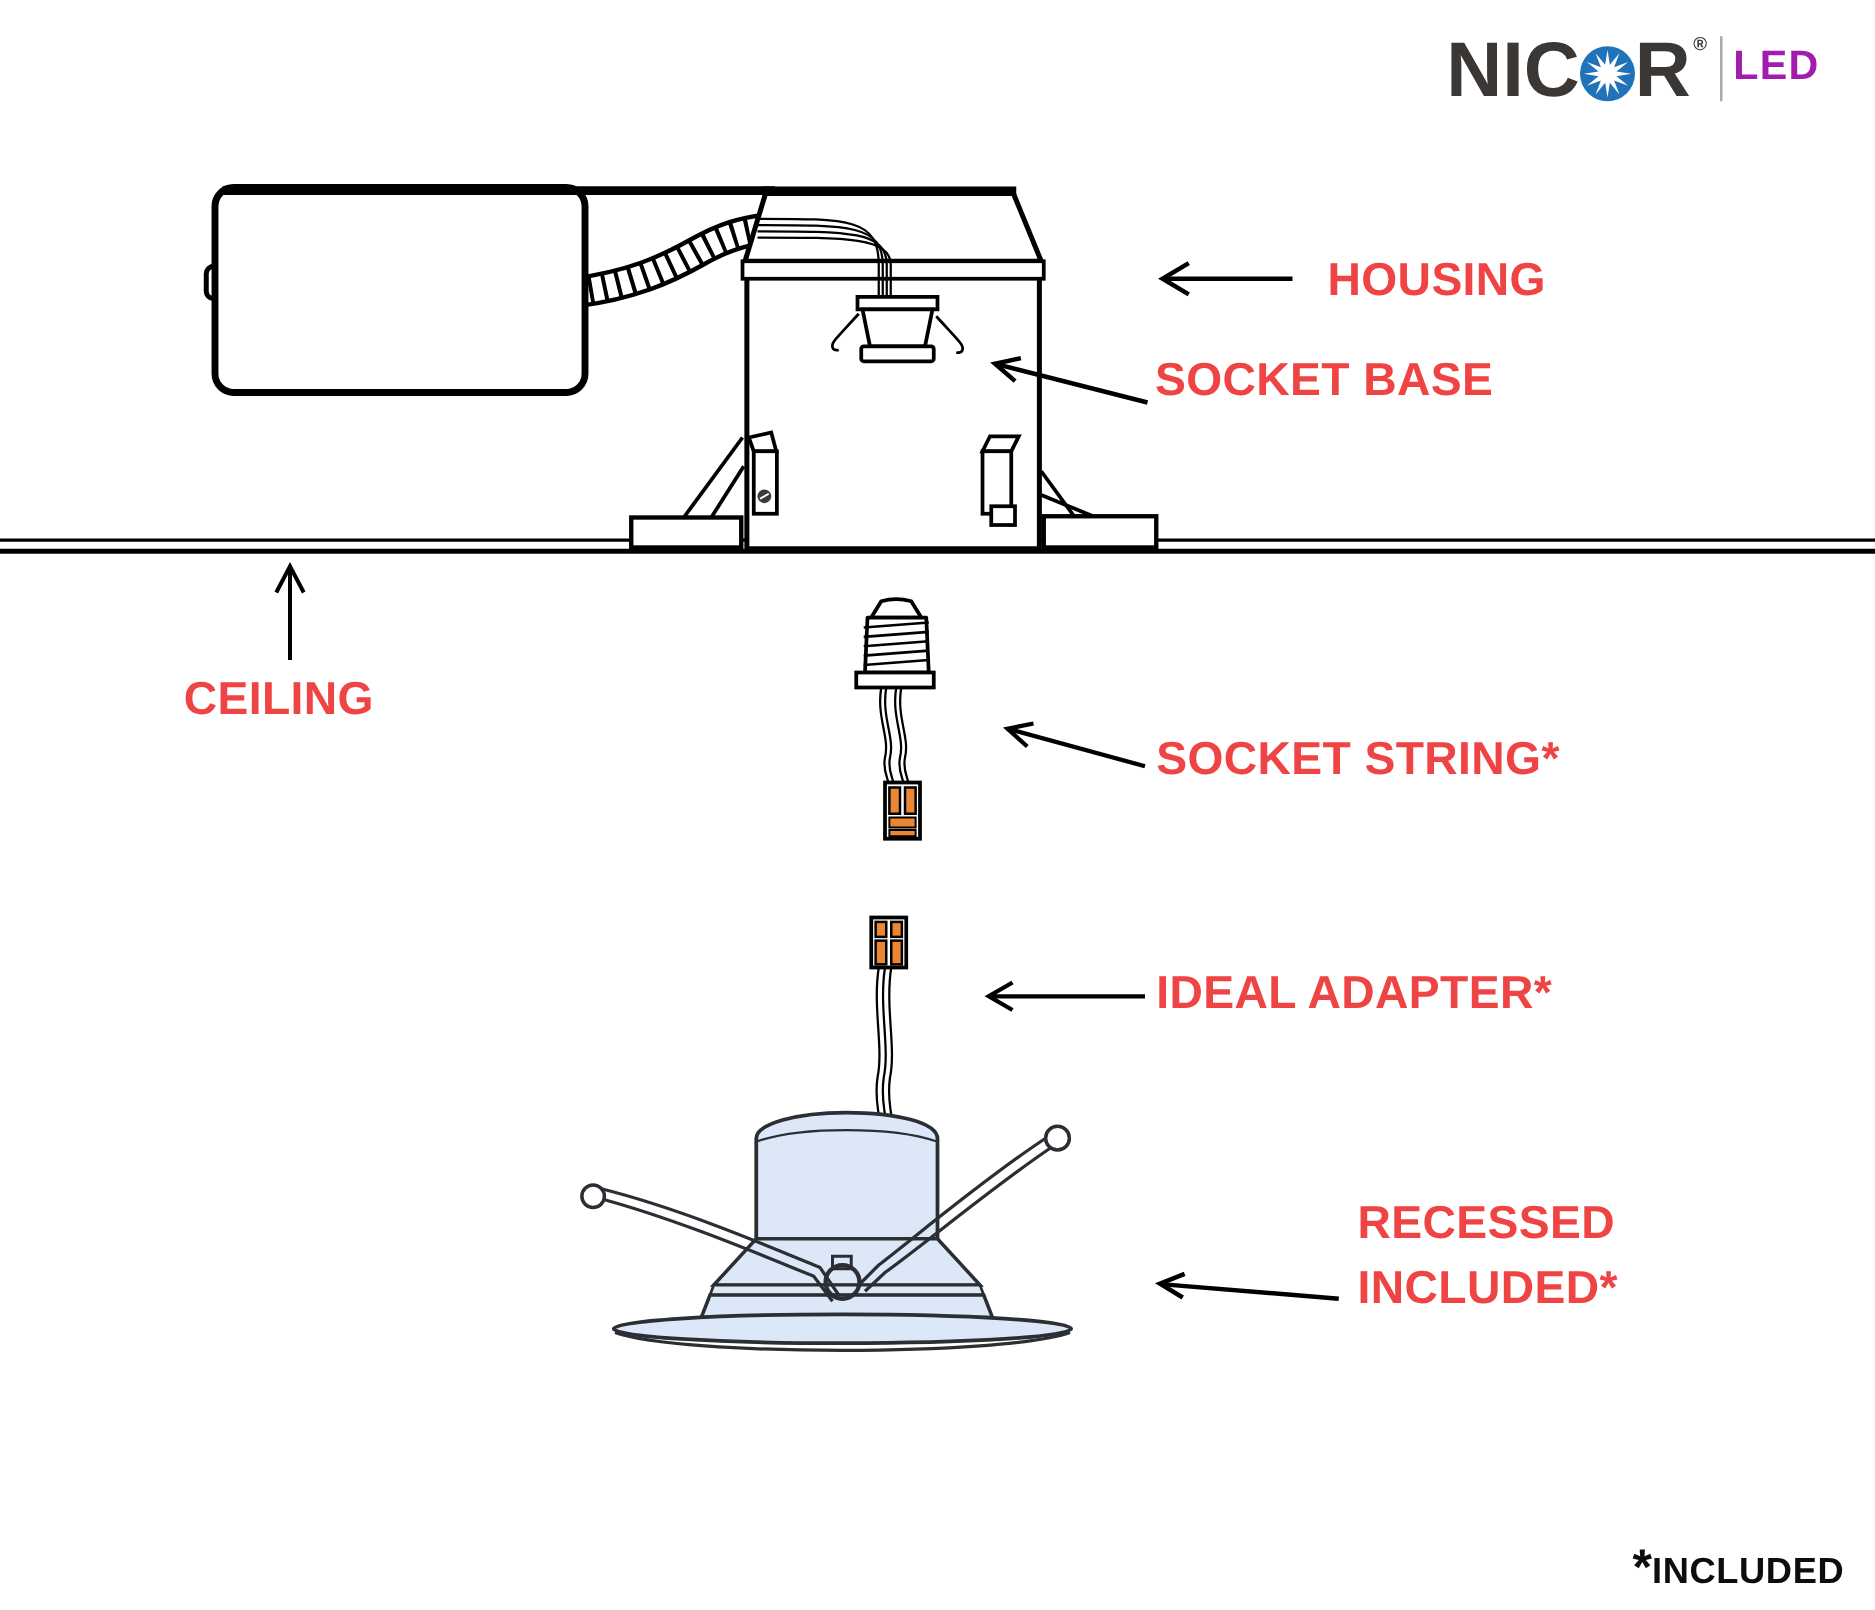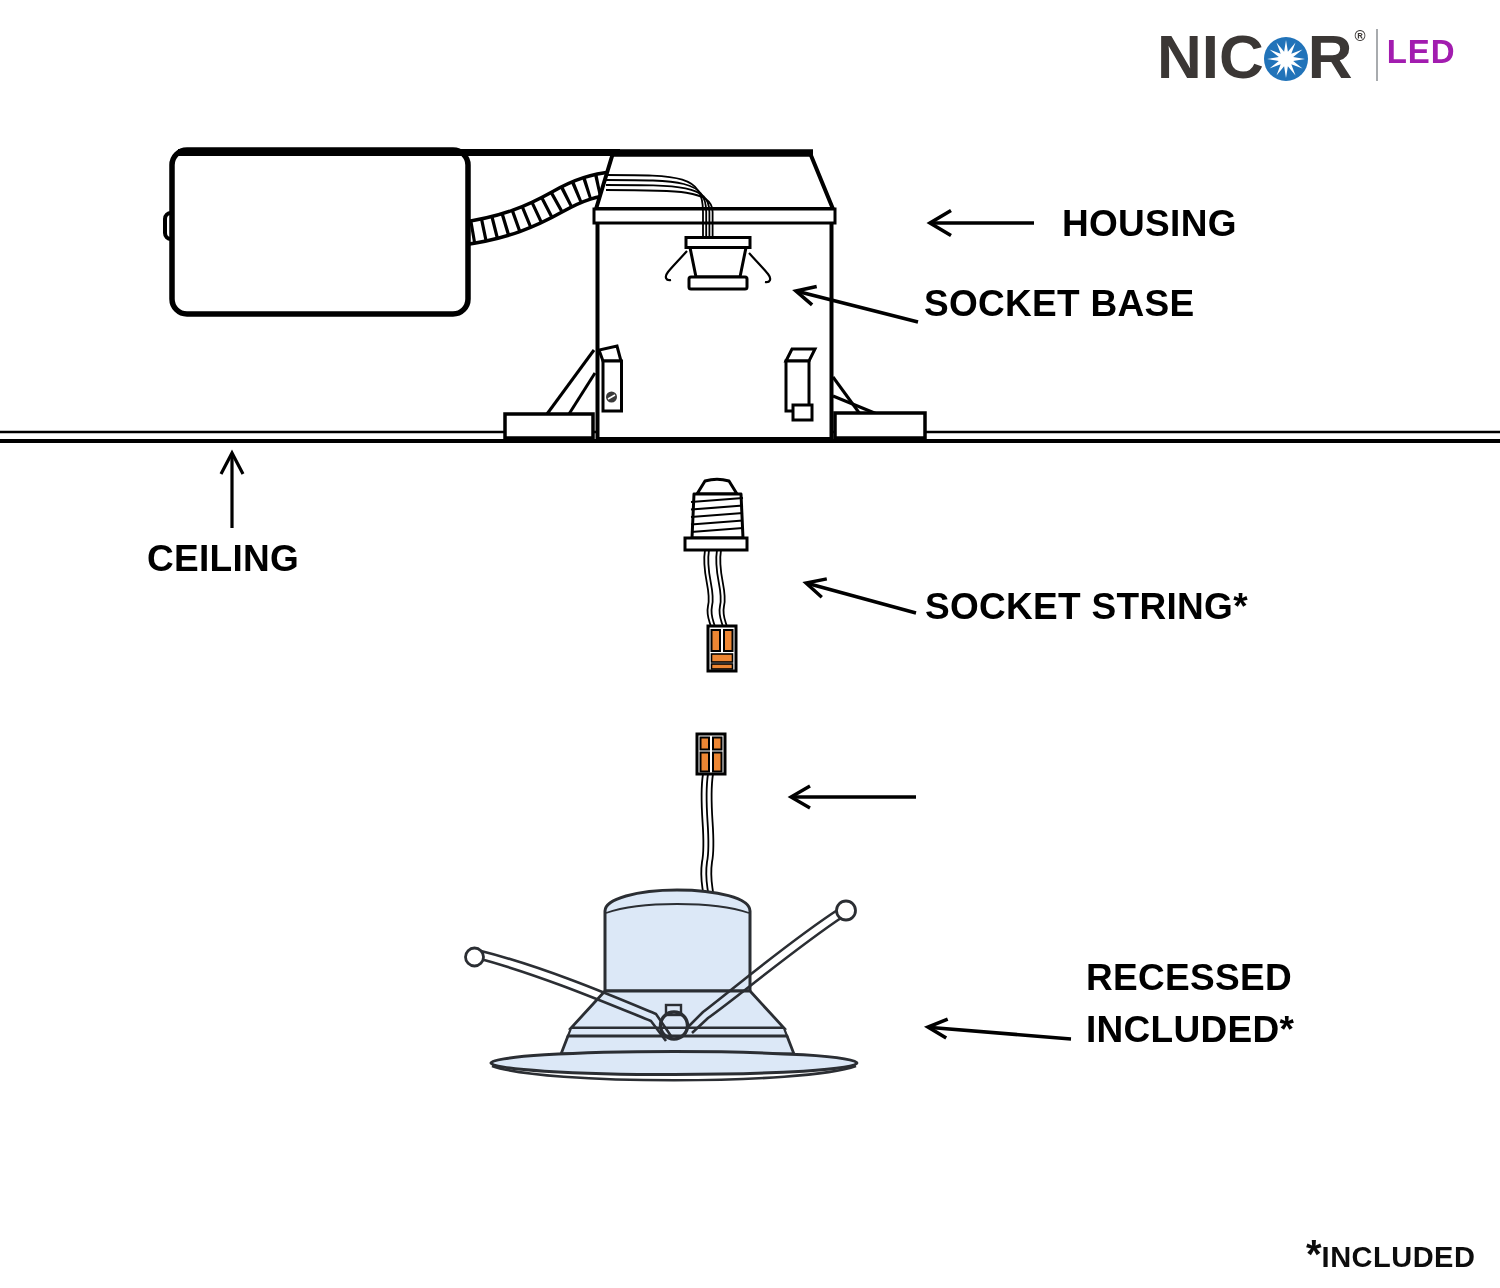--- a/index.html
+++ b/index.html
@@ -3,21 +3,21 @@
 <meta charset="utf-8">
 <style>
   html,body{margin:0;padding:0;background:#ffffff;}
   .stage{
     position:relative;width:1500px;height:1288px;background:#ffffff;overflow:hidden;
     font-family:"Liberation Sans", sans-serif;
   }
   .art{position:absolute;left:0;top:0;}
   .lbl{
     position:absolute;font-weight:bold;font-size:37px;line-height:1.15;
-    color:#000000;letter-spacing:0.3px;white-space:nowrap;
+    color:#ef4444;letter-spacing:0.3px;white-space:nowrap;
   }
   .lbl.two-line{line-height:52px;}
   
   .logo{position:absolute;left:1157px;top:26px;display:flex;align-items:flex-start;}
   .nicor{display:flex;align-items:center;font-weight:bold;font-size:62px;line-height:1;
          color:#3b3735;letter-spacing:0px;}
   .nicor .star-o{margin:4px -1px 0 -1px;display:block;}
   .reg{font-weight:bold;font-size:15px;color:#3b3735;margin:2px 0 0 2px;line-height:1;}
   .logo-divider{width:2px;height:52px;background:#a8abae;margin:3px 9px 0 10px;}
   .led{font-weight:bold;font-size:33px;color:#a21caf;line-height:1;margin-top:9px;letter-spacing:1px;}
@@ -193,20 +193,21 @@
     </span>
     <span class="reg">®</span>
     <span class="logo-divider"></span>
     <span class="led">LED</span>
   </div>
 
   <div class="lbl" style="left:1062px;top:203px;">HOUSING</div>
   <div class="lbl" style="left:924px;top:283px;">SOCKET BASE</div>
   <div class="lbl" style="left:147px;top:538px;text-align:center;">CEILING</div>
   <div class="lbl" style="left:925px;top:586px;">SOCKET STRING*</div>
+  <div class="lbl" style="left:925px;top:773px;">IDEAL ADAPTER*</div>
   <div class="lbl two-line" style="left:1086px;top:952px;">
     <div>RECESSED</div>
     <div>INCLUDED*</div>
   </div>
 
   <div class="footnote">
     <span class="ast">*</span>
       <span class="inc">INCLUDED</span>
   </div>
 

